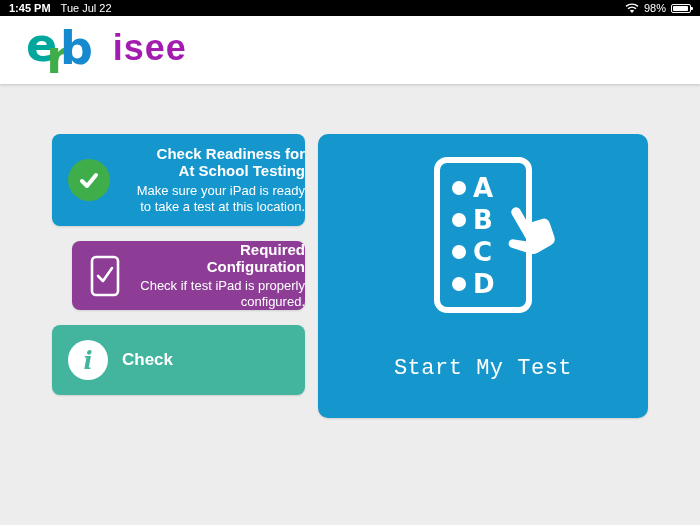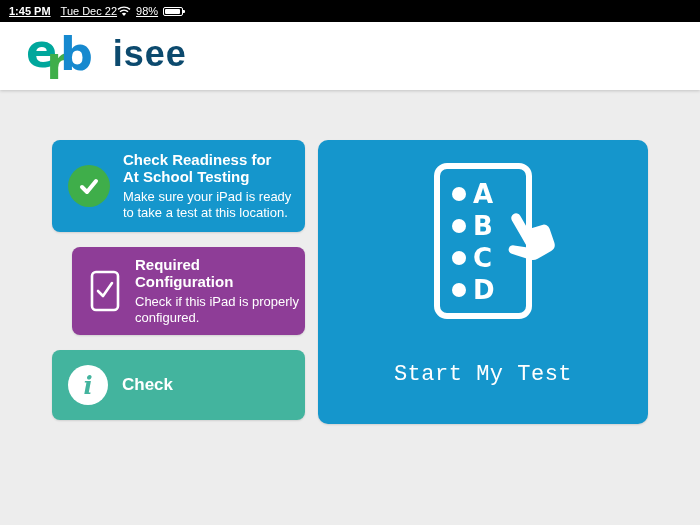--- a/index.html
+++ b/index.html
@@ -1,22 +1,22 @@
 <!DOCTYPE html>
 <html><head>
 <meta charset="utf-8">
 <style>
   * { margin:0; padding:0; box-sizing:border-box; }
   html,body { width:700px; height:525px; overflow:hidden; font-family:"Liberation Sans", sans-serif; background:#ededed; }
 
   
   .status-bar {
-    height:22px; background:#000; color:#fff;
-    display:flex; align-items:center; justify-content:flex-start;
-    padding:0 9px; font-size:11px;text-decoration:underline;
+    height:16px; background:#000; color:#fff;
+    display:flex; align-items:center; justify-content:space-between;
+    padding:0 9px; font-size:11px;
   }
   .sb-left { display:flex; gap:10px; align-items:center; }
   .sb-time { font-weight:bold; }
   .sb-right { display:flex; gap:5px; align-items:center; }
   .battery-shell {
     width:20px; height:9px; border:1px solid #fff; border-radius:2px;
     position:relative; display:inline-block;
   }
   .battery-fill { position:absolute; left:1px; top:1px; bottom:1px; width:15px; background:#fff; border-radius:1px; }
   .battery-tip { position:absolute; right:-3px; top:2px; width:2px; height:3px; background:#fff; border-radius:0 1px 1px 0; }
@@ -24,33 +24,33 @@
   
   .header {
     height:68px; background:#fff; display:flex; align-items:center;
     padding-left:26px; box-shadow:0 1px 3px rgba(0,0,0,.18); position:relative; z-index:2;
   }
   .logo { display:flex; align-items:center; font-weight:bold; font-size:46px; font-family:"DejaVu Sans", sans-serif; line-height:1; }
   .logo span { position:relative; }
   .logo .l-e { color:#00a79c; top:-5px; }
   .logo .l-r { color:#3fae4a; top:7px; margin-left:-11px; }
   .logo .l-b { color:#1689cf; top:-2px; margin-left:-9px; }
-  .app-name { color:#0c4a6e; font-size:36px; font-weight:bold; margin-left:20px; letter-spacing:1px; position:relative; top:-2px; }
+  .app-name { color:#a21caf; font-size:36px; font-weight:bold; margin-left:20px; letter-spacing:1px; position:relative; top:-2px; }
 
   
   .content { position:relative; height:435px; background:#ededed; }
 
-  .left-col { position:absolute; left:52px; top:50px; width:253px; display:flex; flex-direction:column; gap:15px; }
+  .left-col { position:absolute; left:52px; top:50px; width:253px; display:flex; flex-direction:column; gap:15px;text-align:right; }
 
   .tile {
     border-radius:8px; display:flex; align-items:center; padding-left:16px;
     color:#fff; cursor:pointer; box-shadow:0 1px 2px rgba(0,0,0,.12);
   }
   .tile-blue   { background:#1596cc; height:92px; }
-  .tile-purple { background:#8e3d97; height:88px;margin-left:20px; }
+  .tile-purple { background:#8e3d97; height:69px;margin-left:20px; }
   .tile-teal   { background:#43b49e; height:70px; }
 
   .tile-text { margin-left:13px; }
   .tile-title { font-size:15px; font-weight:bold; line-height:1.15; white-space:pre-line; }
   .tile-sub { font-size:13px; line-height:1.25; margin-top:3px; max-width:185px; }
 
   .icon-circle-green {
     width:42px; height:42px; border-radius:50%; background:#3fae4a;
     display:flex; align-items:center; justify-content:center; flex-shrink:0;
   }
@@ -70,21 +70,21 @@
   }
   .start-icon { position:relative; left:19px; }
   .start-label { font-size:22px; margin-top:8px; letter-spacing:.5px;font-family:Liberation Mono, monospace; }
 </style>
 </head>
 <body>
 
 <div class="status-bar">
   <div class="sb-left">
     <span class="sb-time">1:45 PM</span>
-    <span class="sb-date">Tue Dec 22</span>
+    <span class="sb-date">Tue Jul 22</span>
   </div>
   <div class="sb-right">
     <span style="display:inline-flex;">
       <svg width="14" height="11" viewBox="0 0 14 11">
         <path d="M1,3.4 a9.2,9.2 0 0 1 12,0" stroke="#fff" fill="none" stroke-width="1.4"></path>
         <path d="M3,5.8 a6,6 0 0 1 8,0" stroke="#fff" fill="none" stroke-width="1.4"></path>
         <path d="M7,10 L9.2,7.6 a3.4,3.4 0 0 0 -4.4,0 Z" fill="#fff"></path>
       </svg>
     </span>
     <span>98%</span>
@@ -124,21 +124,21 @@
     <div class="tile tile-purple">
       <span style="flex-shrink:0; display:inline-flex;">
         <svg width="34" height="44" viewBox="0 0 34 44">
           <rect x="4" y="3" width="26" height="38" rx="4" fill="none" stroke="#fff" stroke-width="2.6"></rect>
           <polyline points="10,22 15,27 24,14" fill="none" stroke="#fff" stroke-width="2.6" stroke-linecap="round" stroke-linejoin="round"></polyline>
         </svg>
       </span>
       <div class="tile-text">
         <div class="tile-title">Required
 Configuration</div>
-        <div class="tile-sub">Check if this iPad is properly configured.</div>
+        <div class="tile-sub">Check if test iPad is properly configured.</div>
       </div>
     </div>
 
     <div class="tile tile-teal">
       <div class="icon-circle-white">
         <span>i</span>
       </div>
       <div class="about-label">Check</div>
     </div>
 

